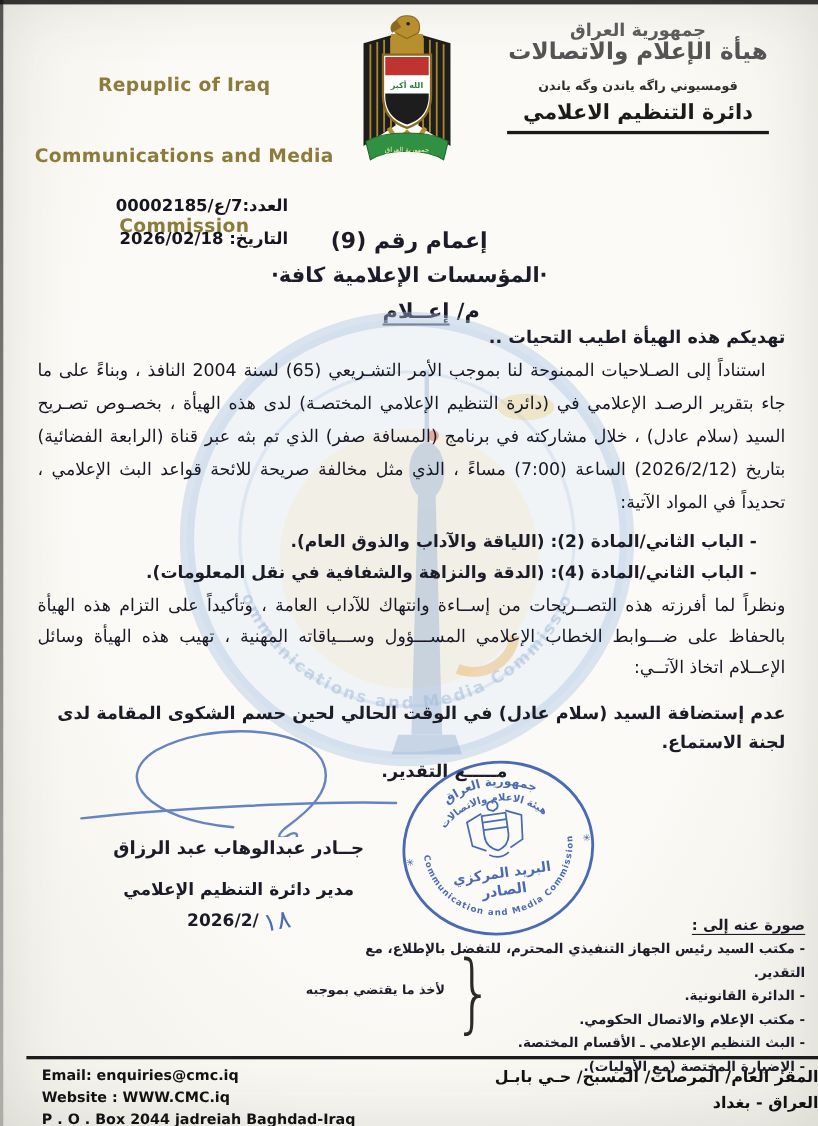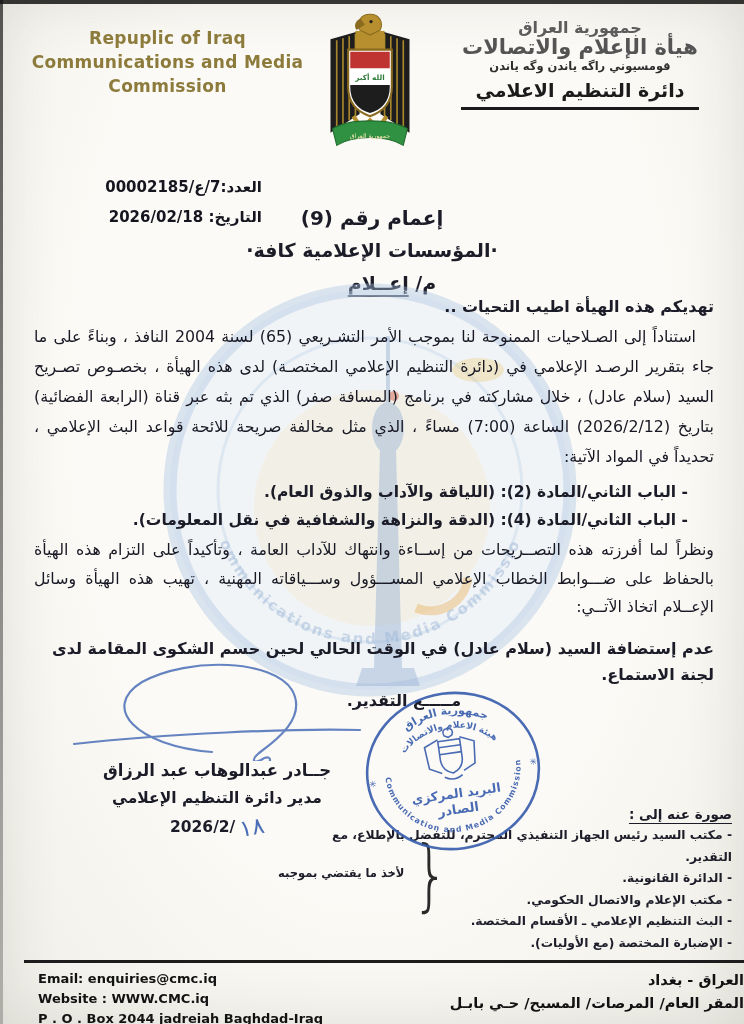--- a/index.html
+++ b/index.html
@@ -9,28 +9,28 @@
     font-family:"DejaVu Sans",sans-serif;color:#1c1c28;
     box-shadow:inset 0 0 60px rgba(60,55,40,.12);
   }
   .edge-top{position:absolute;top:0;left:0;width:100%;height:4px;background:#141414;opacity:.85;}
   .edge-left{position:absolute;top:0;left:0;width:3px;height:100%;
     background:linear-gradient(#141414,rgba(20,20,20,.35));opacity:.7;}
   .ar{direction:rtl;}
   
   .header{position:absolute;top:12px;left:25px;right:14px;height:156px;display:flex;}
   .hdr-en{width:285px;text-align:center;padding-top:14px;}
-  .hdr-en .gold{color:#8d7b3c;font-weight:700;font-size:17px;line-height:24px;letter-spacing:.3px;}
+  .hdr-en .gold{color:#8d7b3c;font-weight:700;font-size:17px;line-height:24px;letter-spacing:.3px;margin-top:40px;}
   .hdr-en .dir-en{margin-top:22px;color:#181818;font-weight:700;font-size:17.5px;
     border-bottom:3px solid #1a1a1a;display:inline-block;padding-bottom:3px;}
   .hdr-emblem{flex:0 0 120px;display:flex;justify-content:center;}
   .hdr-ar{flex:1;text-align:center;padding-top:6px;direction:rtl;}
   .hdr-ar .cal1{font-size:16px;font-weight:700;color:#5c5c5c;letter-spacing:1px;}
   .hdr-ar .cal2{font-size:21px;font-weight:700;color:#545454;margin-top:-2px;letter-spacing:.5px;}
-  .hdr-ar .kur{font-size:11.5px;font-weight:700;color:#2e2e2e;margin-top:0;text-align:center;}
+  .hdr-ar .kur{font-size:11.5px;font-weight:700;color:#2e2e2e;margin-top:12px;text-align:center;}
   .hdr-ar .dir-ar{font-size:19px;font-weight:700;color:#1b1b1b;margin-top:6px;
     border-bottom:3px solid #1a1a1a;display:inline-block;padding:0 14px 6px 14px;}
   
   .meta{position:absolute;top:172px;left:32px;width:230px;direction:rtl;text-align:right;}
   .meta div{font-size:15px;font-weight:700;line-height:30px;color:#15151f;}
   
   .titleblock{position:absolute;top:202px;left:0;width:100%;text-align:center;direction:rtl;}
   .titleblock .t1{font-size:20px;font-weight:700;line-height:32px;}
   .titleblock .t2{font-size:19px;font-weight:700;line-height:32px;}
   .titleblock .t3{font-size:19px;font-weight:700;line-height:34px;}
@@ -42,29 +42,29 @@
   .para.indent{text-indent:18px;}
   .articles{margin:6px 26px 2px 0;}
   .articles div{font-size:15.5px;font-weight:600;line-height:28px;}
   .para.bold{font-weight:400;line-height:28.5px;}
   .directive{font-size:16px;font-weight:700;line-height:26px;margin-top:14px;}
   .closing{font-size:16px;font-weight:700;text-align:center;line-height:25px;margin-left:60px;}
   
   .sig{position:absolute;top:656px;left:52px;width:330px;text-align:center;z-index:4;}
   .sig svg{display:block;margin:0 auto;}
   .sig .name{font-size:16.5px;font-weight:700;direction:rtl;}
-  .sig .pos{font-size:15.5px;font-weight:700;direction:rtl;margin-top:9px;}
+  .sig .pos{font-size:15.5px;font-weight:700;direction:rtl;margin-top:20px;}
   .sig .date{margin-top:4px;font-size:15.5px;font-weight:700;direction:ltr;}
   .sig .hand{color:#4a6db6;font-size:23px;font-weight:400;display:inline-block;
     transform:rotate(-10deg) translateY(3px);margin-left:4px;}
   
   .stamp{position:absolute;top:686px;left:358px;z-index:3;opacity:.92;}
   .watermark{position:absolute;top:278px;left:148px;z-index:1;pointer-events:none;}
   
-  .dist{position:absolute;top:806px;right:12px;width:436px;direction:rtl;text-align:right;z-index:2;}
+  .dist{position:absolute;top:833px;right:12px;width:436px;direction:rtl;text-align:right;z-index:2;}
   .dist .head{font-size:13.5px;font-weight:700;text-decoration:underline;text-underline-offset:4px;margin-bottom:3px;}
   .dist .item{font-size:12.3px;font-weight:600;line-height:21.5px;color:#1d1d2a;}
   .brace{position:absolute;left:116px;top:40px;font-size:58px;font-weight:200;color:#2a2a2a;
     transform:scaleY(1.35);line-height:1;font-family:"DejaVu Sans",sans-serif;}
   .brace-note{position:absolute;left:-18px;top:60px;width:130px;font-size:11.5px;font-weight:700;
     direction:rtl;text-align:left;color:#1d1d2a;}
   
   .footer{position:absolute;top:960px;left:24px;width:720px;border-top:3px solid #1c1c1c;
     padding-top:6px;display:flex;justify-content:space-between;}
   .f-en{font-size:13px;font-weight:700;color:#121212;line-height:20px;padding-left:14px;}
@@ -221,17 +221,17 @@
     <div class="brace-note">لأخذ ما يقتضي بموجبه</div>
   </div>
 
   <div class="footer">
     <div class="f-en">
       <div>Email: enquiries@cmc.iq</div>
       <div>Website : WWW.CMC.iq</div>
       <div>P . O . Box 2044 jadreiah Baghdad-Iraq</div>
     </div>
     <div class="f-ar">
+      <div>المقر العام/ المرصات/ المسبح/ حـي بابـل</div>
       <div>العراق - بغداد</div>
-      <div>المقر العام/ المرصات/ المسبح/ حـي بابـل</div>
     </div>
   </div>
 </div>
 
 </body></html>

